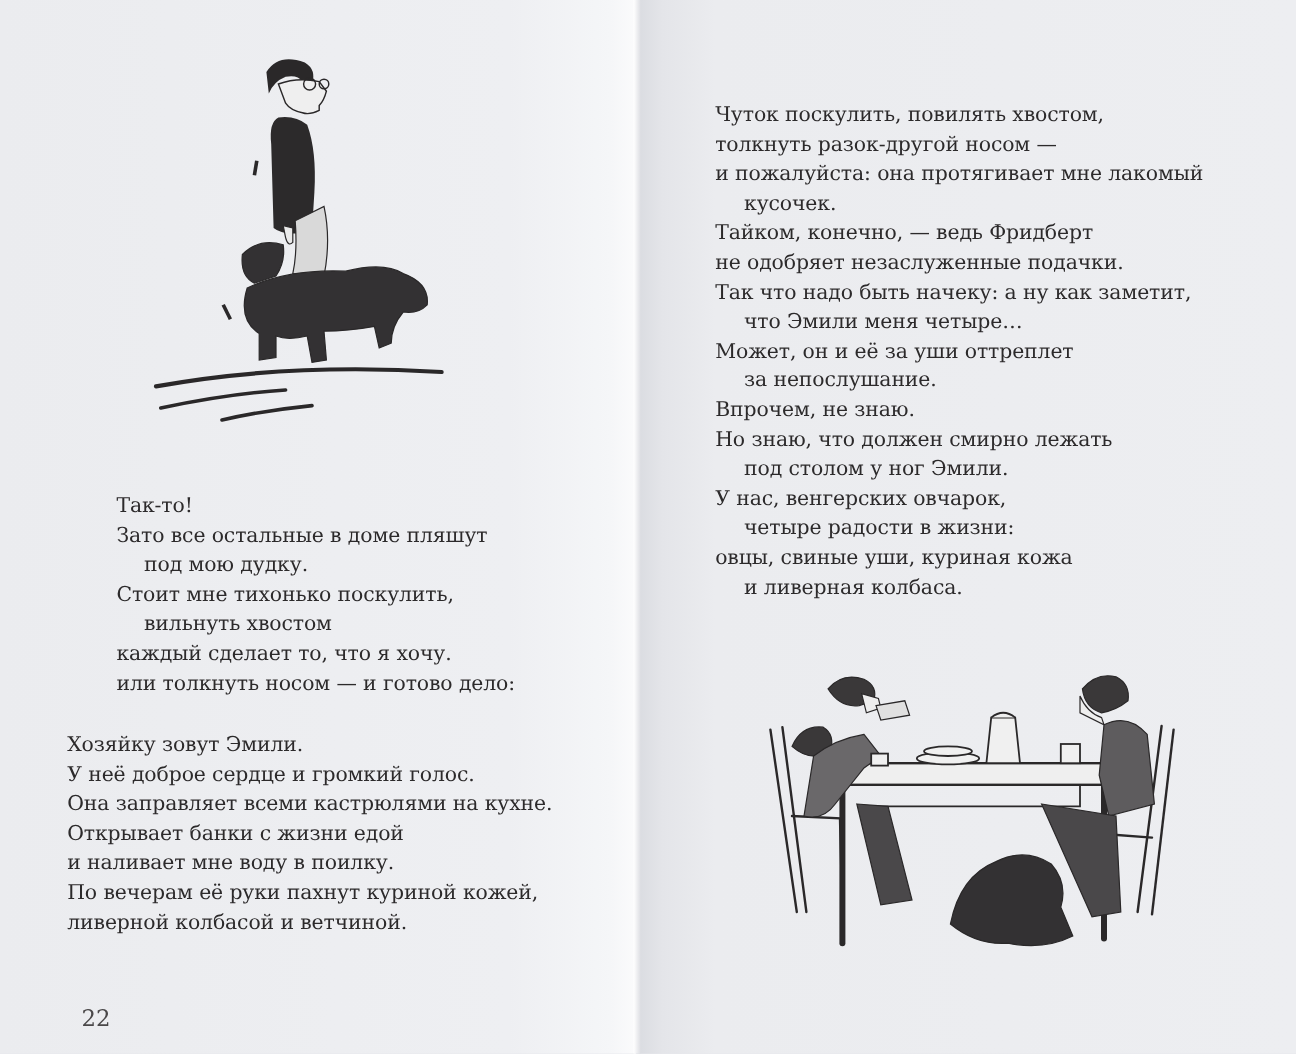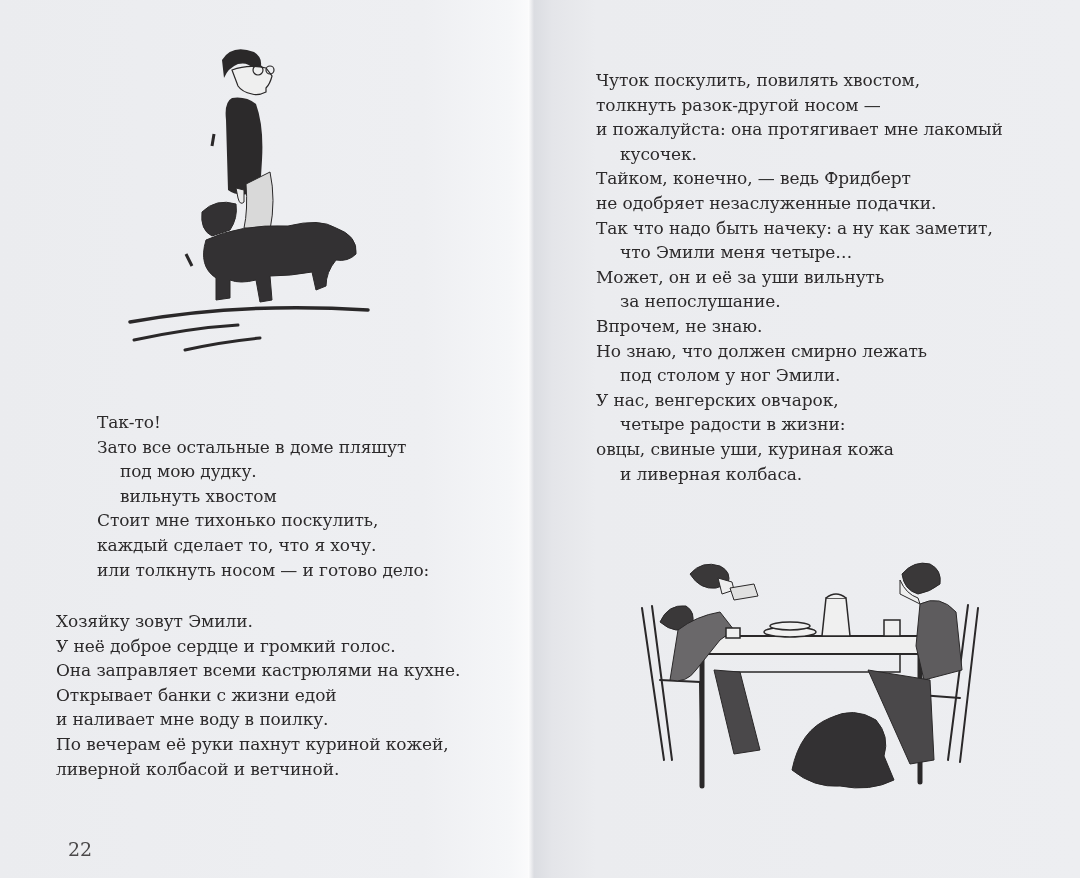--- a/index.html
+++ b/index.html
@@ -66,51 +66,51 @@
         <path d="M82 172 Q96 158 116 164 Q118 178 110 190 L92 196 Q80 190 82 172 Z"></path>
         <path d="M86 200 Q120 184 168 186 Q200 178 216 188 Q238 196 236 214 Q228 222 216 220 Q206 232 206 246 L196 250 L192 232 Q170 236 150 236 L152 260 L140 262 L136 240 Q120 244 110 240 L110 258 L96 260 L96 238 Q78 226 86 200 Z"></path>
         <path d="M66 214 L72 226" stroke-width="3"></path>
       </g>
     </svg>
 
     <div class="text-block left-block-1">
       <span class="line">Так-то!</span>
       <span class="line">Зато все остальные в доме пляшут</span>
       <span class="line indent">под мою дудку.</span>
+      <span class="line">Стоит мне тихонько поскулить,</span>
       <span class="line indent">вильнуть хвостом</span>
-      <span class="line">Стоит мне тихонько поскулить,</span>
       <span class="line">каждый сделает то, что я хочу.</span>
       <span class="line">или толкнуть носом — и готово дело:</span>
     </div>
 
     <div class="text-block left-block-2">
       <span class="line">Хозяйку зовут Эмили.</span>
       <span class="line">У неё доброе сердце и громкий голос.</span>
       <span class="line">Она заправляет всеми кастрюлями на кухне.</span>
       <span class="line">Открывает банки с жизни едой</span>
       <span class="line">и наливает мне воду в поилку.</span>
       <span class="line">По вечерам её руки пахнут куриной кожей,</span>
       <span class="line">ливерной колбасой и ветчиной.</span>
     </div>
 
     <div class="page-number">22</div>
   </div>
 
   <div class="page page-right">
 
-    <div class="text-block right-block" style="left:66px;">
+    <div class="text-block right-block" style="left:66px;margin-top:16px;">
       <span class="line">Чуток поскулить, повилять хвостом,</span>
       <span class="line">толкнуть разок-другой носом —</span>
       <span class="line">и пожалуйста: она протягивает мне лакомый</span>
       <span class="line indent">кусочек.</span>
       <span class="line">Тайком, конечно, — ведь Фридберт</span>
       <span class="line">не одобряет незаслуженные подачки.</span>
       <span class="line">Так что надо быть начеку: а ну как заметит,</span>
       <span class="line indent">что Эмили меня четыре…</span>
-      <span class="line">Может, он и её за уши вильнуть</span>
+      <span class="line">Может, он и её за уши оттреплет</span>
       <span class="line indent">за непослушание.</span>
       <span class="line">Впрочем, не знаю.</span>
       <span class="line">Но знаю, что должен смирно лежать</span>
       <span class="line indent">под столом у ног Эмили.</span>
       <span class="line">У нас, венгерских овчарок,</span>
       <span class="line indent">четыре радости в жизни:</span>
       <span class="line">овцы, свиные уши, куриная кожа</span>
       <span class="line indent">и ливерная колбаса.</span>
     </div>
 

